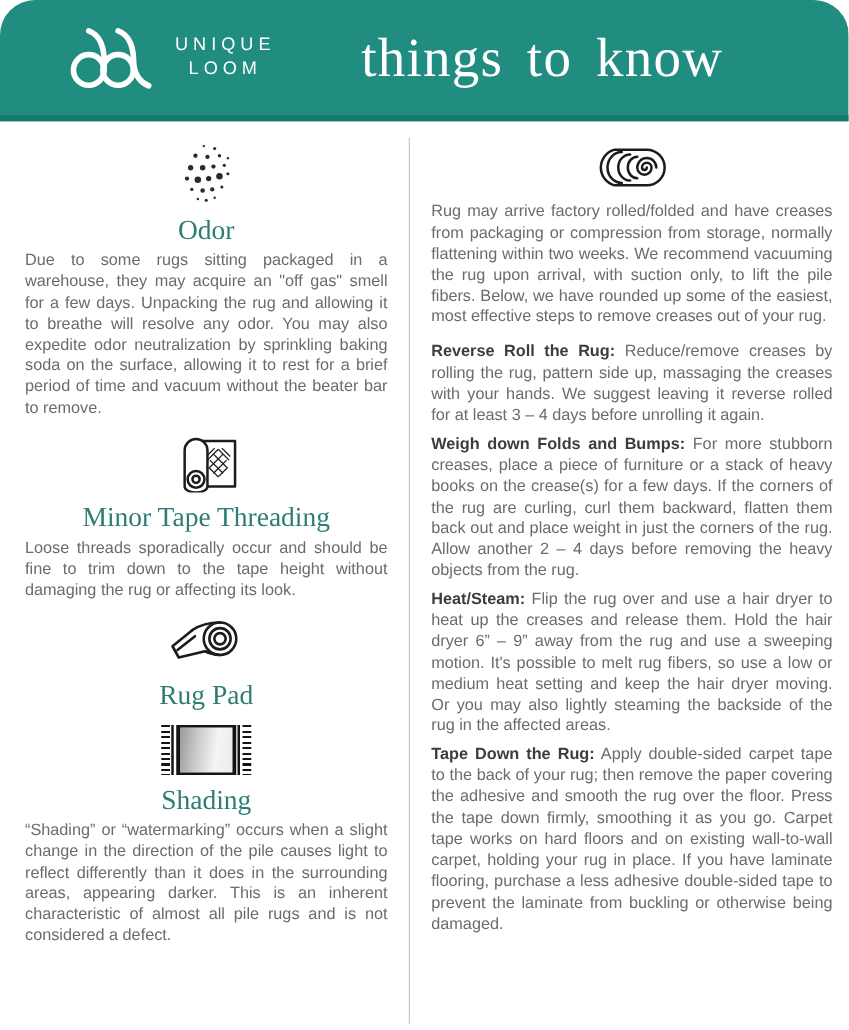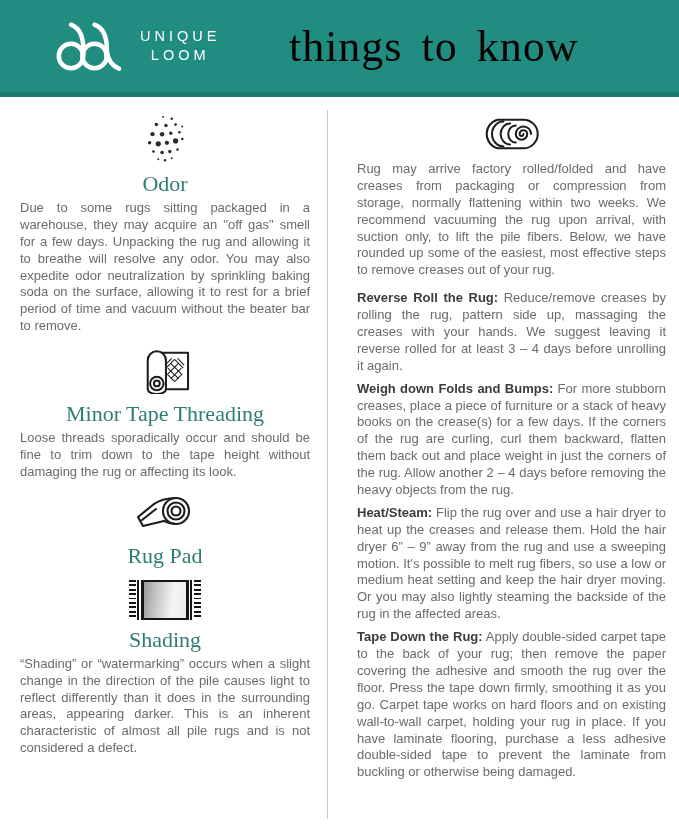--- a/index.html
+++ b/index.html
@@ -3,20 +3,21 @@
 <meta charset="utf-8">
 <style>
   * { margin:0; padding:0; box-sizing:border-box; }
   html,body { background:#ffffff; }
   .page {
     width:679px; height:824px;
     background:#ffffff;
     overflow:hidden;
     font-family:"Liberation Sans","DejaVu Sans",sans-serif;
     position:relative;
+    border-radius:28px;
   }
   
   .header {
     height:97px;
     background:#218c80;
     border-bottom:5px solid #177a6f;
     display:flex; align-items:center;
     padding:0 26px 0 52px;
   }
   .logo-mark { width:76px; height:58px; flex:0 0 auto; }
@@ -25,34 +26,33 @@
     font-size:14.5px;
     letter-spacing:4px;
     line-height:1.3;
     margin-left:12px;
     text-align:center;
     flex:0 0 auto;
   }
   .header-title {
     flex:1;
     text-align:center;
-    color:#000000;
+    color:#ffffff;
     font-family:"Liberation Serif","DejaVu Serif",serif;
     font-size:44px;
     letter-spacing:1px;
     word-spacing:7px;
     padding-right:6px;
     white-space:nowrap;
   }
   
   .body {
     display:flex;
     height:722px;
     padding-top:13px;
-    gap:12px;
   }
   .col-left {
     width:328px;
     border-right:1px solid #c9c9c9;
     padding:4px 17px 0 20px;
   }
   .col-right {
     flex:1;
     padding:4px 13px 0 17px;
   }

